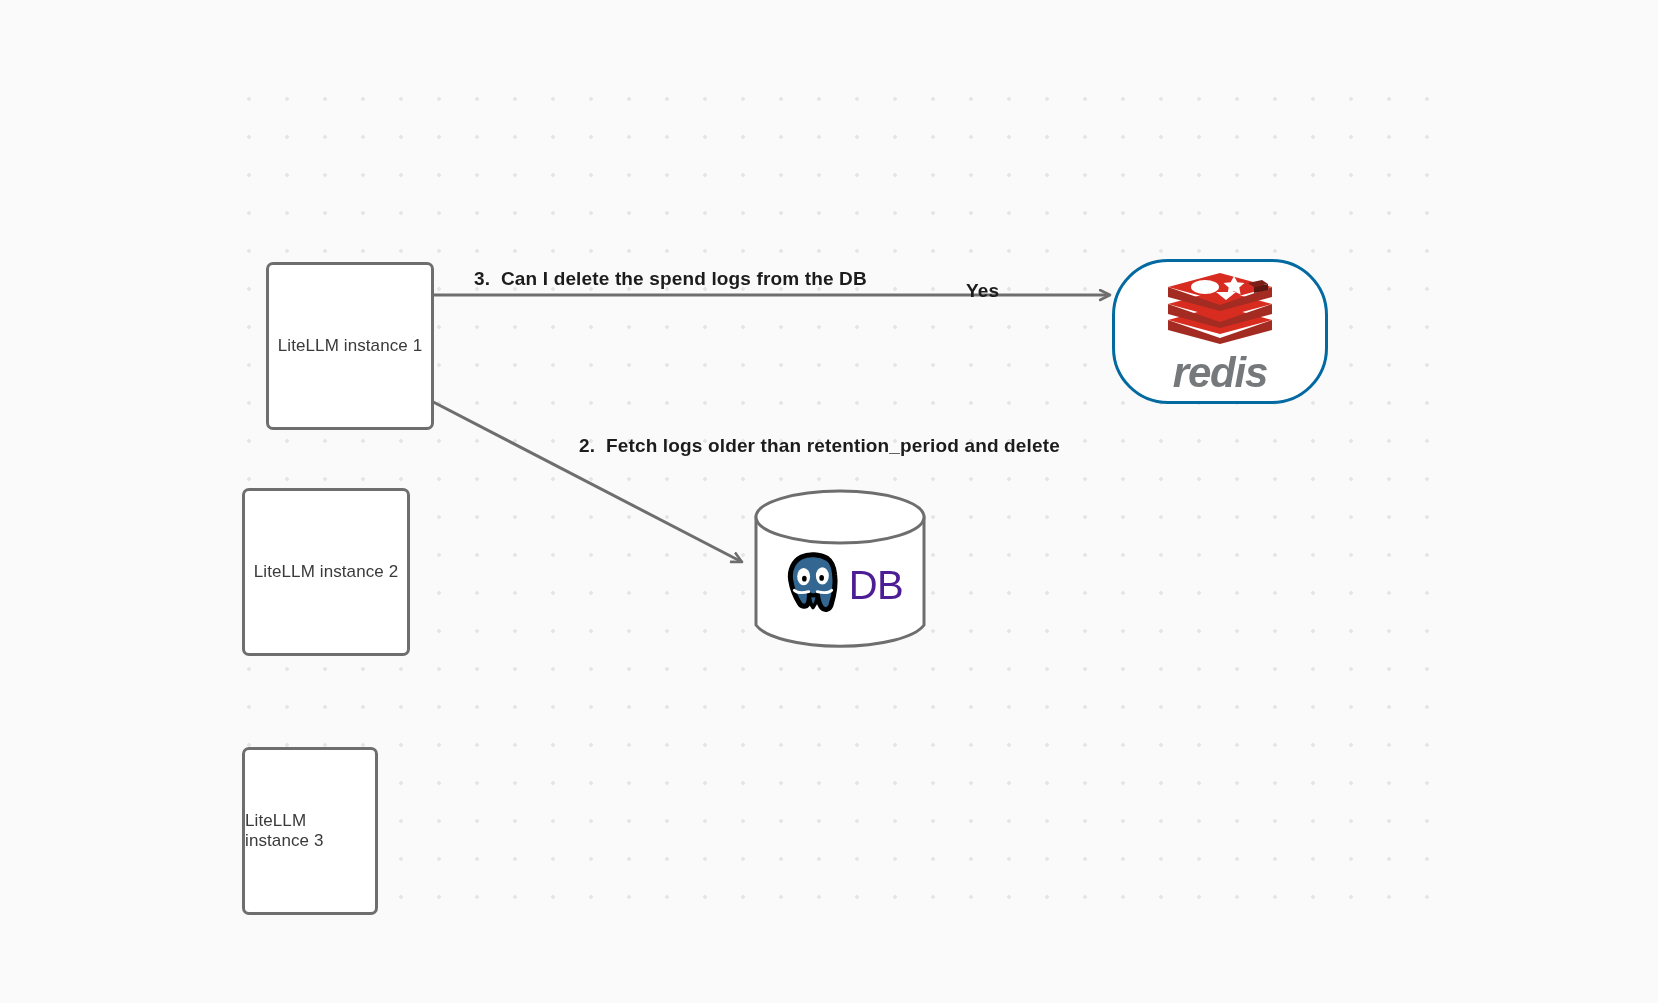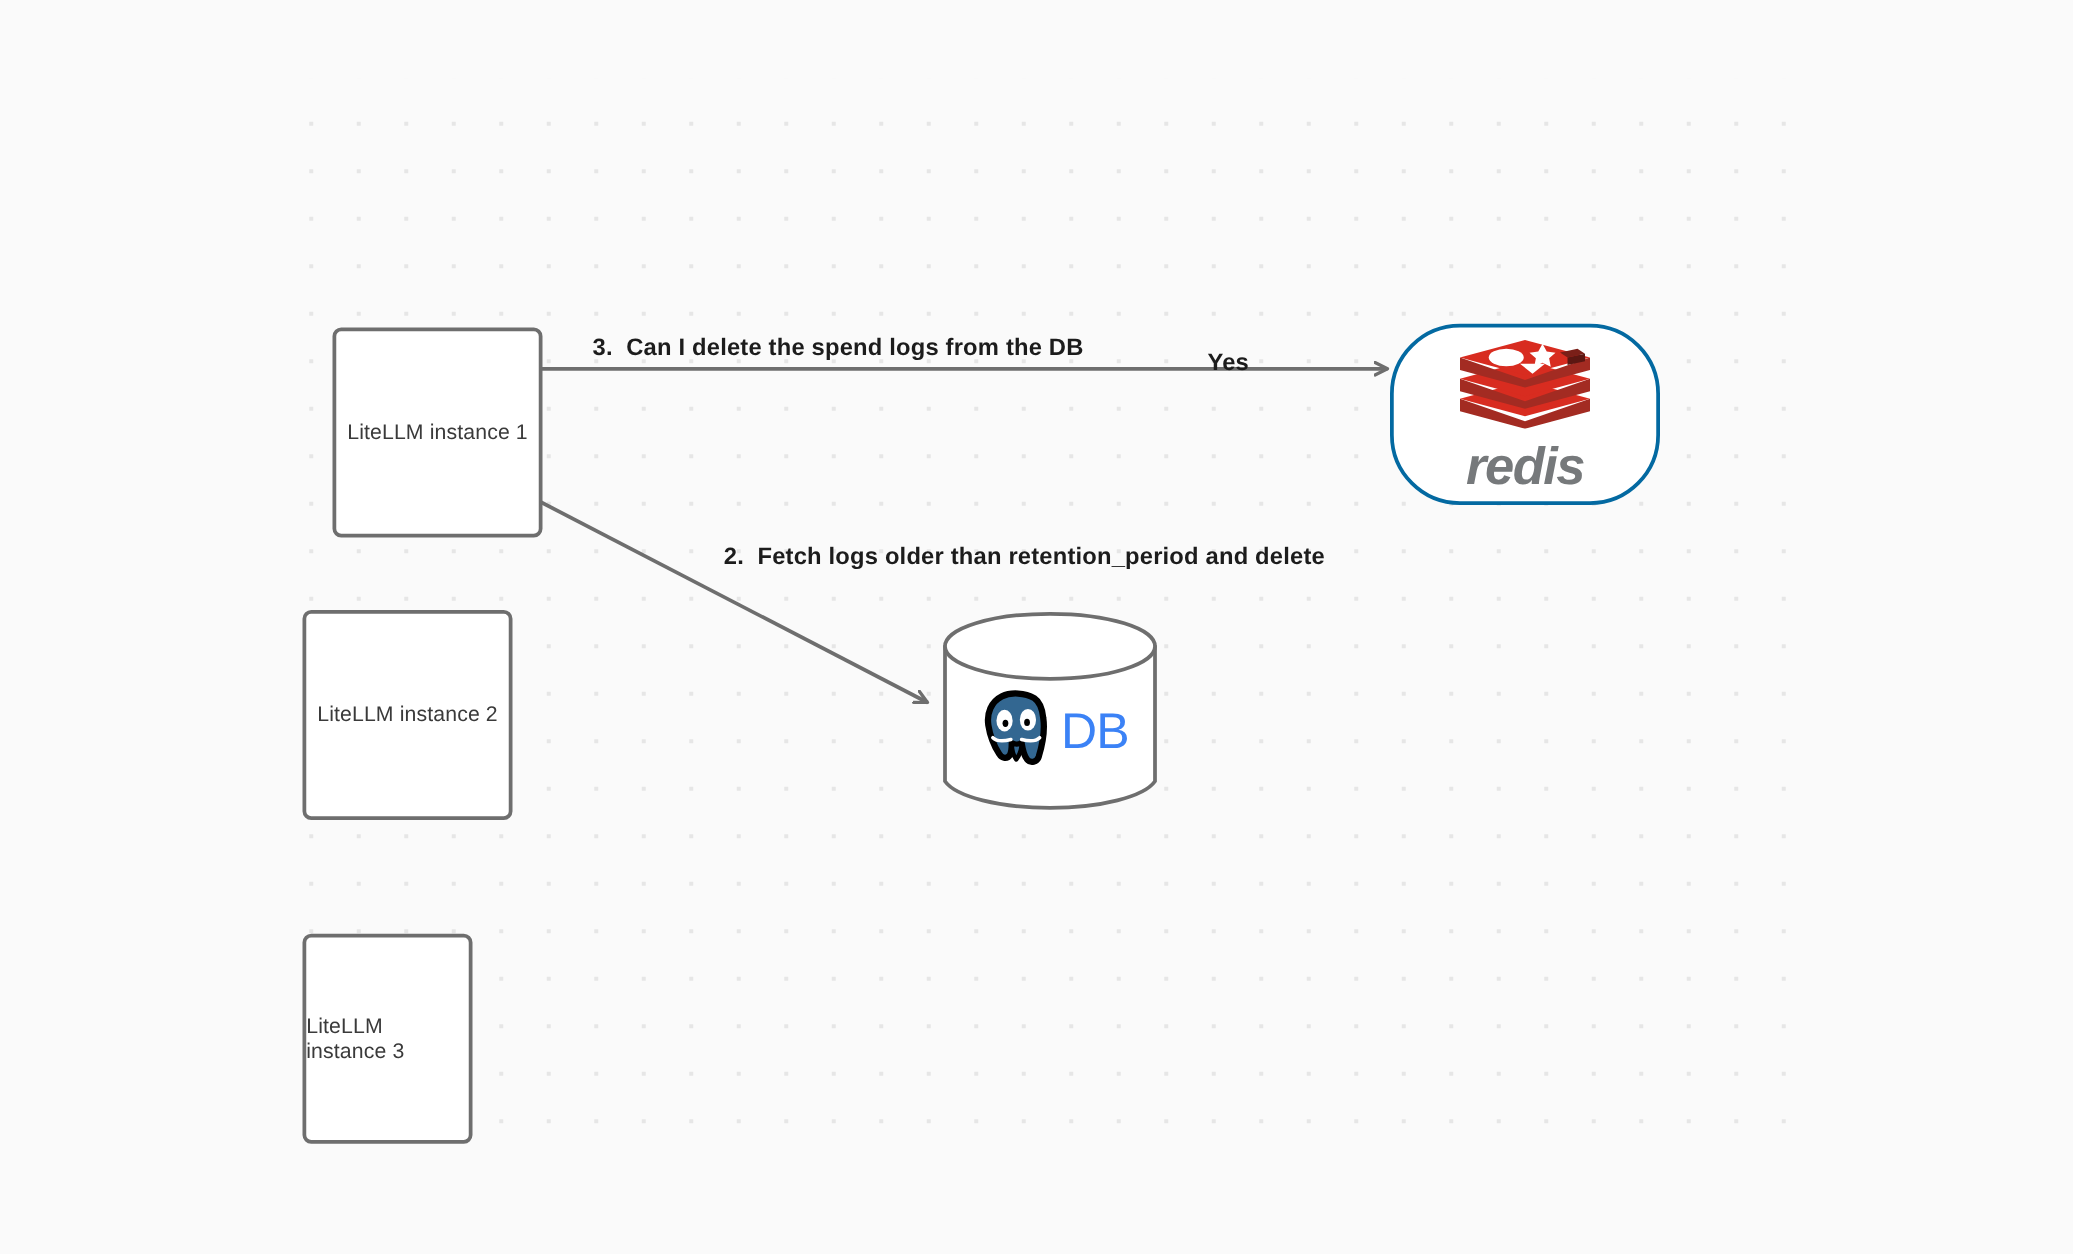--- a/index.html
+++ b/index.html
@@ -110,21 +110,21 @@
     align-items: center;
     justify-content: center;
     gap: 0px;
     padding-top: 28px;
     box-sizing: border-box;
   }
   .db-text {
     font-family: "Liberation Sans", sans-serif;
     font-size: 40px;
     font-weight: 400;
-    color: #3b82f6;
+    color: #4c1d95;
     letter-spacing: -0.5px;
     line-height: 1;
   }
 
   
   .edge-label {
     position: absolute;
     font-family: "Liberation Sans", sans-serif;
     font-weight: 700;
     font-size: 19px;

